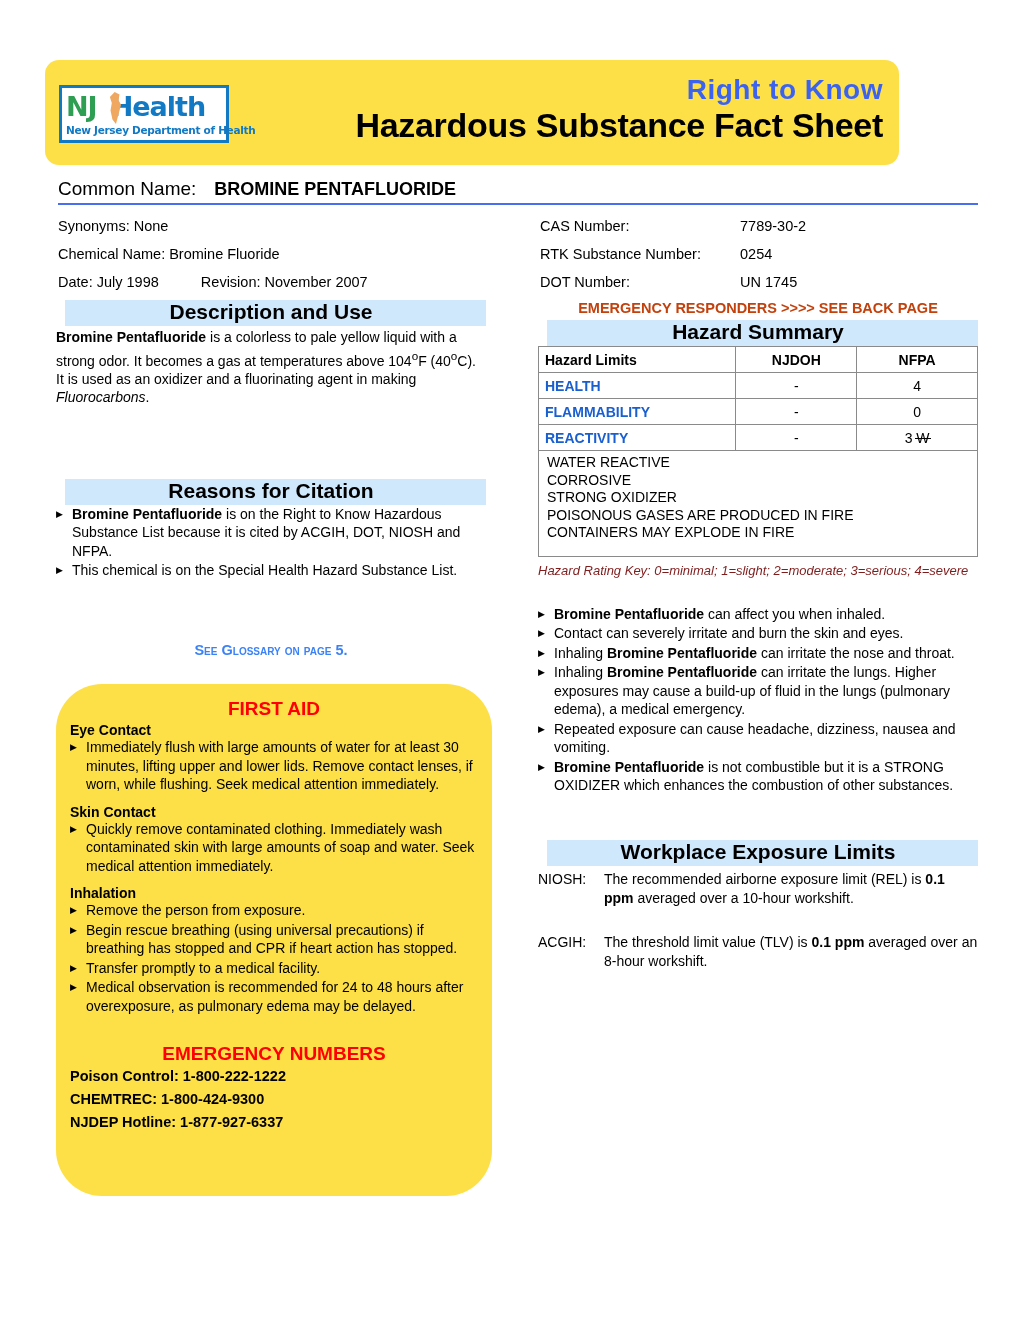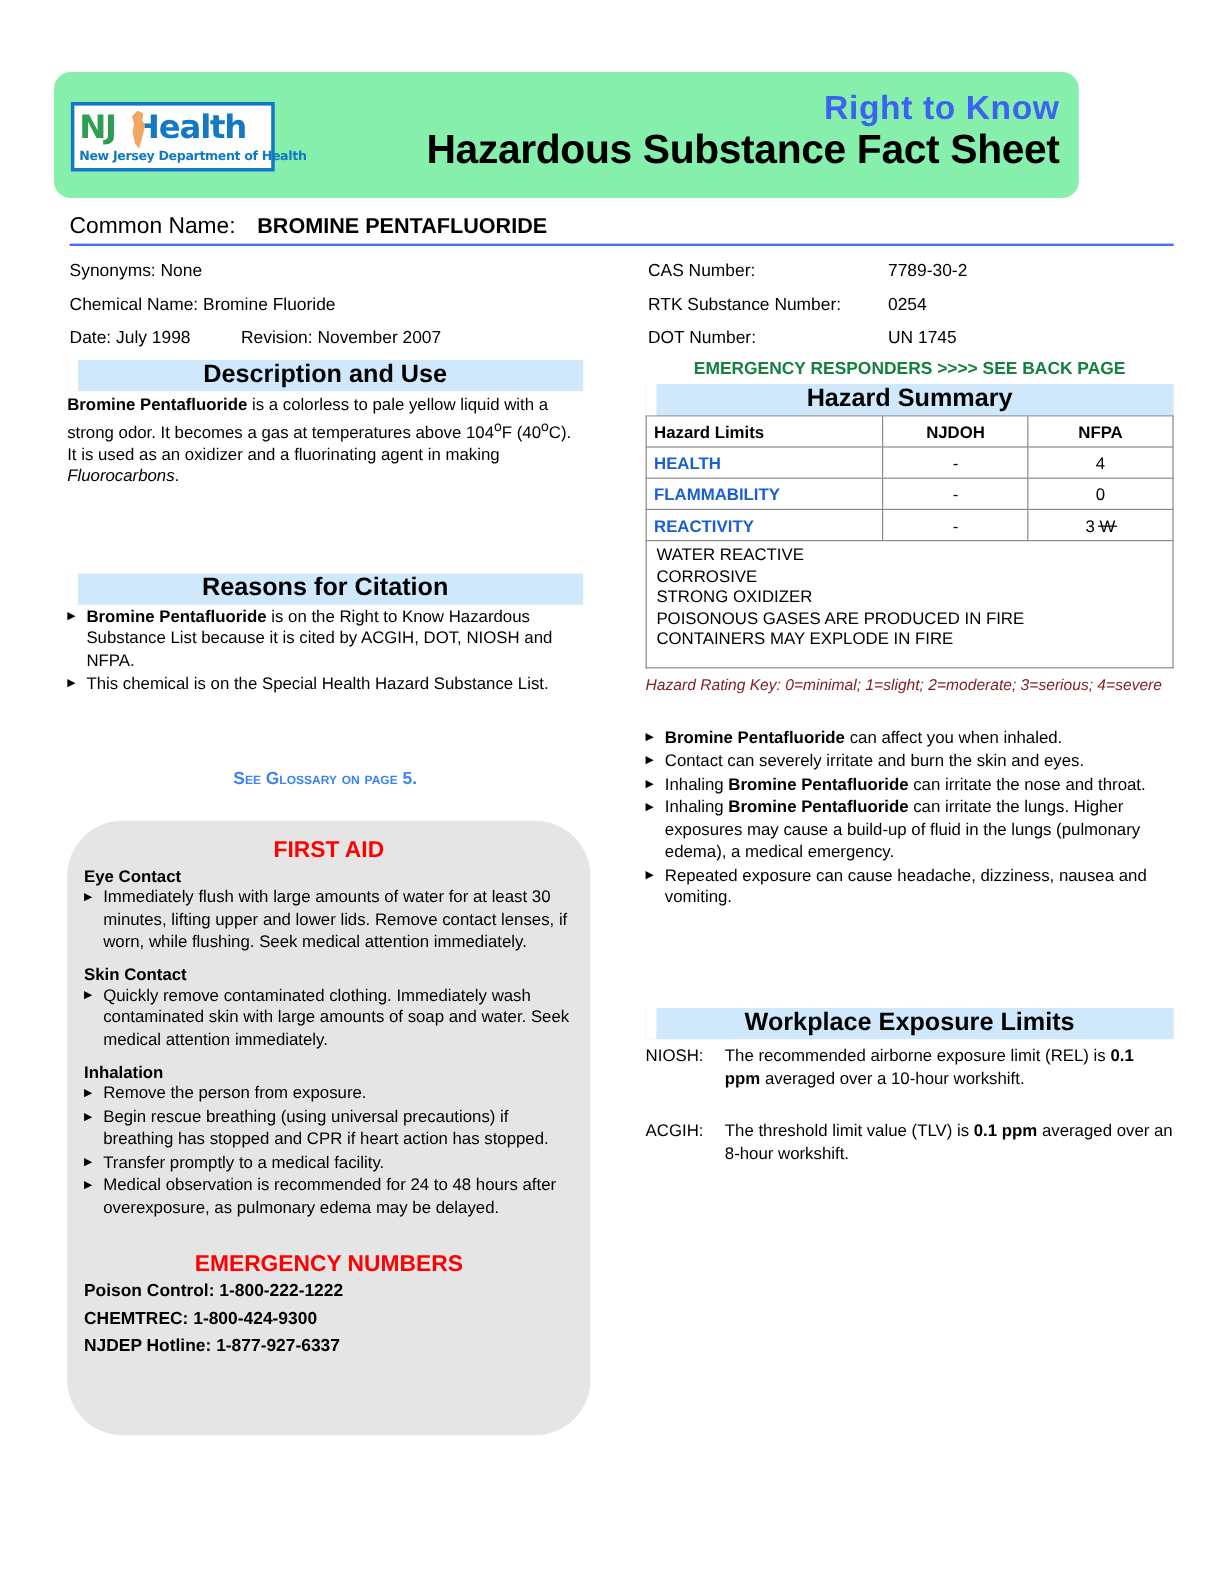--- a/index.html
+++ b/index.html
@@ -16,21 +16,21 @@
     overflow: hidden;
   }
 
   
   .banner {
     position: absolute;
     left: 45px;
     top: 60px;
     width: 854px;
     height: 105px;
-    background: #86efac;
+    background: #fde047;
     border-radius: 14px;
   }
   .logo-box {
     position: absolute;
     left: 14px;
     top: 25px;
     width: 170px;
     height: 58px;
     background: #ffffff;
     border: 3px solid #1279c4;
@@ -181,21 +181,21 @@
     top: 0;
     font-size: 9px;
     line-height: 19px;
   }
   .bullets li + li { margin-top: 1px; }
   b { font-weight: bold; }
   i { font-style: italic; }
 
   
   .emerg-resp {
-    color: #15803d;
+    color: #c2410c;
     font-weight: bold;
     font-size: 14.5px;
     text-align: center;
     margin-bottom: 4px;
   }
 
   
   table.hz {
     border-collapse: collapse;
     width: 100%;
@@ -249,21 +249,21 @@
     font-variant: small-caps;
   }
 
   
   .firstaid {
     position: absolute;
     left: 56px;
     top: 684px;
     width: 436px;
     height: 512px;
-    background: #e5e5e5;
+    background: #fde047;
     border-radius: 46px 46px 46px 46px;
     box-sizing: border-box;
     padding: 14px 14px 10px 14px;
   }
   .fa-title {
     text-align: center;
     color: #ff0000;
     font-weight: bold;
     font-size: 19px;
     margin-bottom: 2px;
@@ -439,20 +439,21 @@
   <div class="hz-key">Hazard Rating Key: 0=minimal; 1=slight; 2=moderate; 3=serious; 4=severe</div>
 
   <div style="height:26px;"></div>
 
   <ul class="bullets">
     <li><b>Bromine Pentafluoride</b><span> can affect you when inhaled.</span></li>
     <li><span>Contact can severely irritate and burn the skin and eyes.</span></li>
     <li><span>Inhaling </span><b>Bromine Pentafluoride</b><span> can irritate the nose and throat.</span></li>
     <li><span>Inhaling </span><b>Bromine Pentafluoride</b><span> can irritate the lungs.  Higher exposures may cause a build-up of fluid in the lungs (pulmonary edema), a medical emergency.</span></li>
     <li><span>Repeated exposure can cause headache, dizziness, nausea and vomiting.</span></li>
+    <li><b>Bromine Pentafluoride</b><span> is not combustible but it is a STRONG OXIDIZER which enhances the combustion of other substances.</span></li>
   </ul>
 </div>
 
 <div class="wel">
   <div class="sec-head">Workplace Exposure Limits</div>
   <div class="wel-item">
     <span class="agency">NIOSH:</span><span>The recommended airborne exposure limit (REL) is </span><b>0.1 ppm</b><span> averaged over a 10-hour workshift.</span>
   </div>
   <div class="wel-gap"></div>
   <div class="wel-item">

